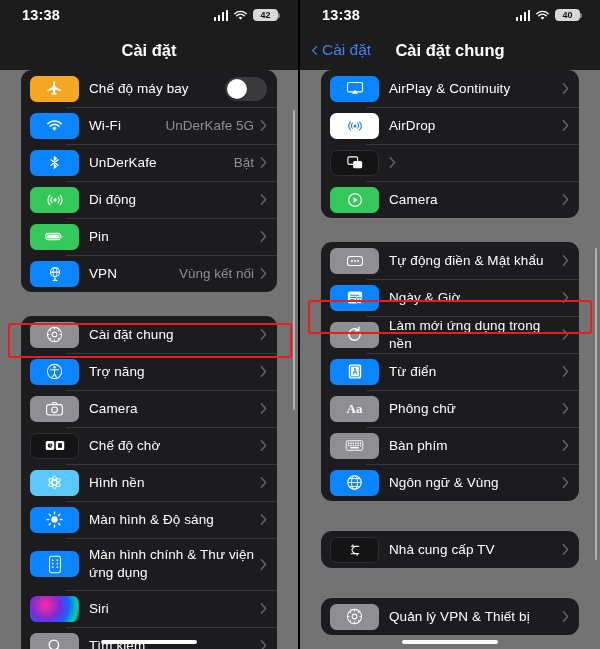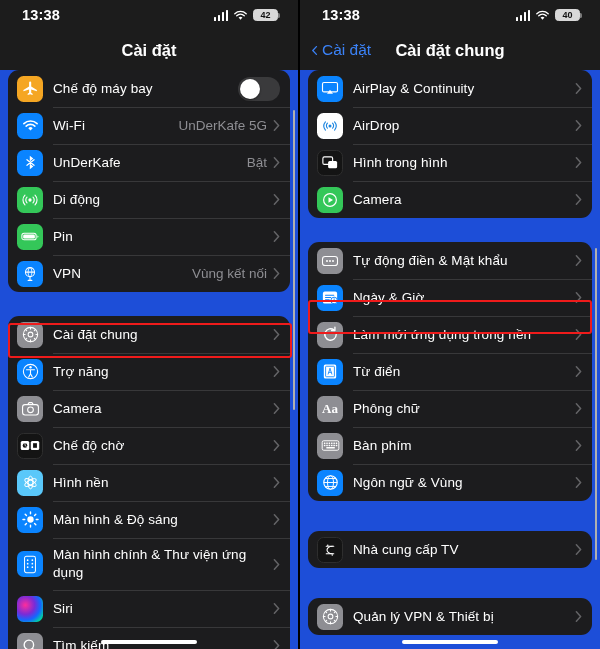--- a/index.html
+++ b/index.html
@@ -60,22 +60,22 @@
   .nav-back {
     position: absolute; left: 10px; top: 50%; transform: translateY(-50%);
     display: flex; align-items: center; gap: 3px;
     color: #3b82f6; font-size: 15.5px;
   }
   .nav-back .chev-l { display: block; width: 9px; height: 9px; }
 
   
   .content {
     position: absolute; top: 70px; left: 0; right: 0; bottom: 0;
-    background: #1d4ed8;
-    padding: 0 8px;
+    background: #737373;
+    padding: 0 21px;
   }
   .card {
     background: #1c1c1e;
     border-radius: 11px;
     overflow: hidden;
   }
   .gap-lg { height: 24px; }
   .gap-xl { height: 30px; }
 
   .row {
@@ -83,21 +83,21 @@
     min-height: 37px;
     padding: 0 10px 0 9px;
     position: relative;
   }
   .row.tall { min-height: 52px; }
   .row + .row::before {
     content: ""; position: absolute; left: 45px; right: 0; top: 0;
     height: 1px; background: #38383a;
   }
   .ico {
-    width: 26px; height: 26px; min-width: 26px;
+    width: 49px; height: 26px; min-width: 26px;
     border-radius: 6.5px;
     display: flex; align-items: center; justify-content: center;
     margin-right: 10px;
   }
   .ico svg { display: block; }
   .label {
     color: #fff; font-size: 13.5px; flex: 1;
     line-height: 1.32;
     letter-spacing: .1px;
   }
@@ -480,21 +480,20 @@
             </svg>
         </div>
 
         <div class="row">
           <div class="ico" style="background:#141414;border:1px solid #2e2e2e">
             <svg viewBox="0 0 24 20" width="18" height="15">
                 <rect x="2.5" y="2.5" width="13" height="10" rx="2" stroke="#fff" stroke-width="1.5" fill="none"></rect>
                 <rect x="9.5" y="8" width="12" height="9.5" rx="2" fill="#fff"></rect>
               </svg>
           </div>
-          <div class="label">Hình trong hình</div>
           <svg class="chev" viewBox="0 0 8 13">
               <path d="M1.5 1 6.5 6.5 1.5 12" stroke="#636366" stroke-width="1.8" fill="none" stroke-linecap="round" stroke-linejoin="round"></path>
             </svg>
         </div>
 
         <div class="row">
           <div class="ico" style="background:#34c759">
             <svg viewBox="0 0 24 24" width="18" height="18">
                 <circle cx="12" cy="12" r="8.5" stroke="#fff" stroke-width="1.6" fill="none"></circle>
                 <path d="M10 8.2 16 12l-6 3.8V8.2z" fill="#fff"></path>

